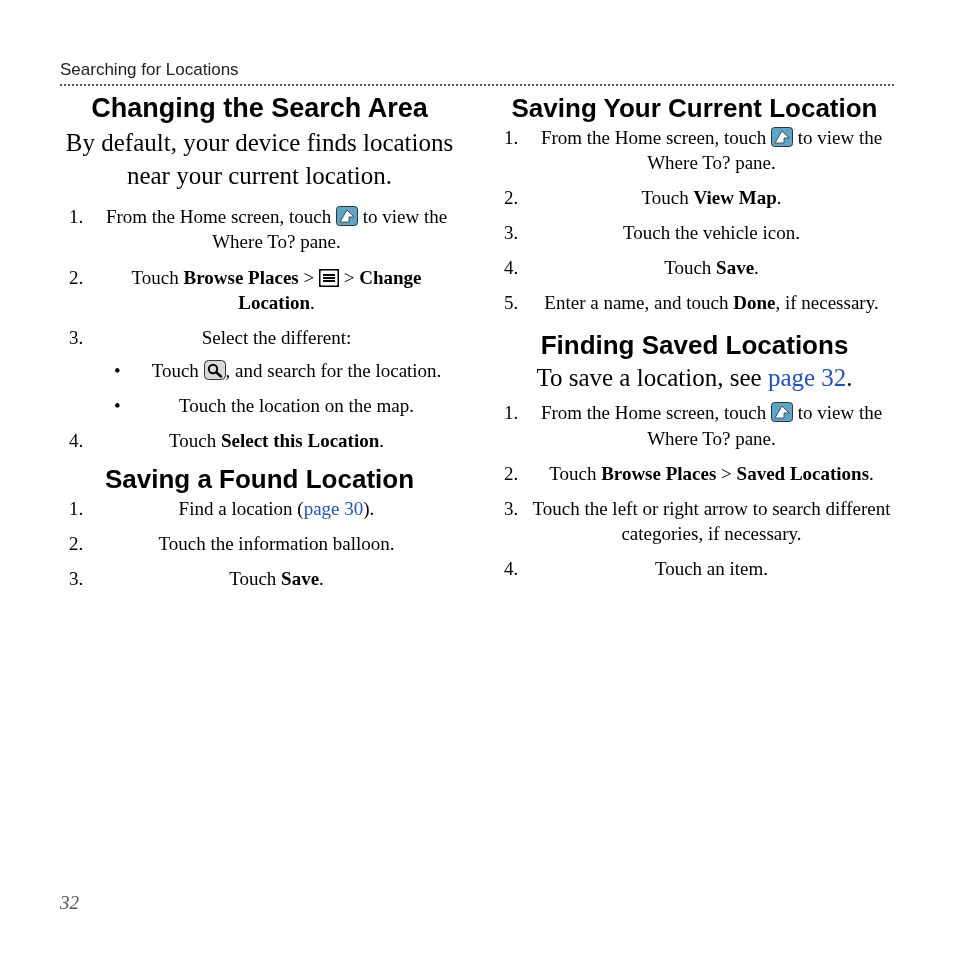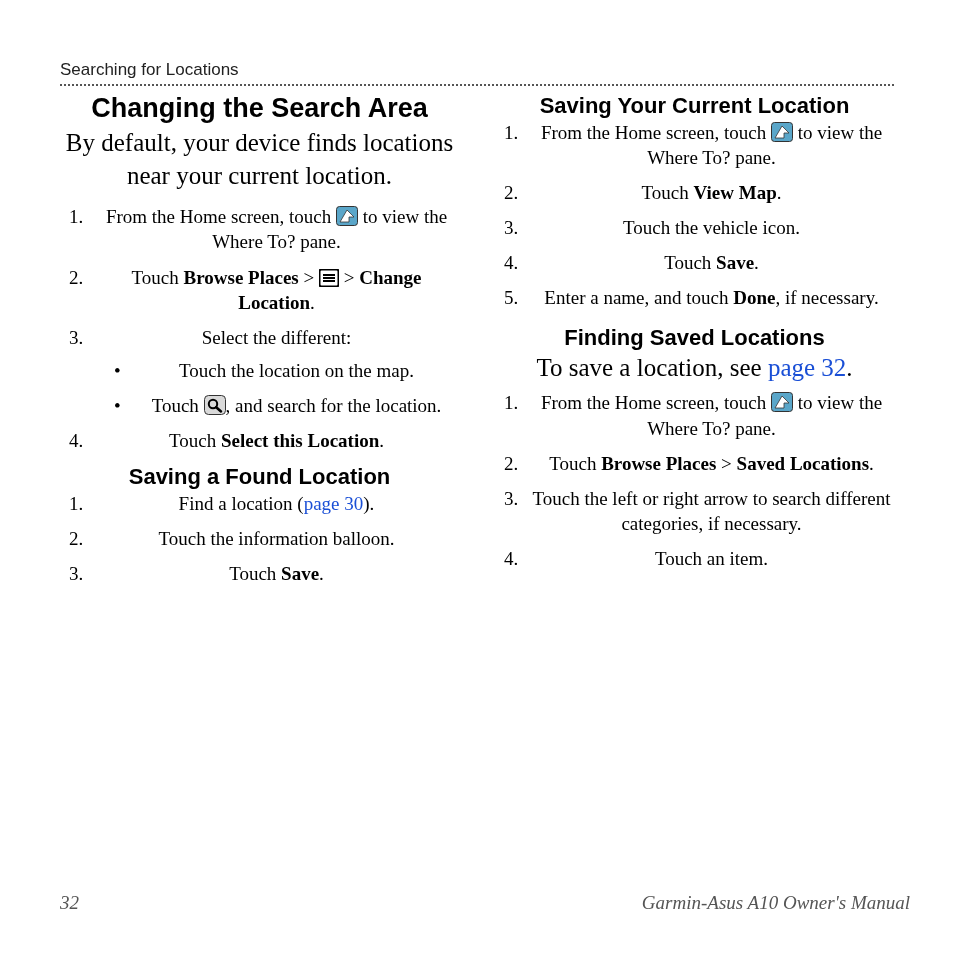--- a/index.html
+++ b/index.html
@@ -36,21 +36,21 @@
   h1 {
     font-family: Arial, Helvetica, sans-serif;
     font-weight: bold;
     font-size: 27px;
     margin: 0 0 2px 0;
     line-height: 1.2;
   }
   h2 {
     font-family: Arial, Helvetica, sans-serif;
     font-weight: bold;
-    font-size: 22px;
+    font-size: 26px;
     margin: 0 0 0 0;
     line-height: 1.25;
   }
   h1.spaced { margin-top: 20px; margin-bottom: 4px;}
   p.body {
     font-size: 25px;
     margin: 0 0 12px 0;
     line-height: 1.32;
   }
   p.body.tight { margin-bottom: 6px; }
@@ -81,21 +81,21 @@
     top: 0;
   }
   .b { font-weight: bold; }
   a.pagelink {
     color: #1a4fd6;
     text-decoration: none;
   }
   .footer {
     position: absolute;
     left: 60px;
-    right: 44px;
+    right: 56px;
     bottom: 40px;
     display: flex;
     justify-content: space-between;
     align-items: baseline;
     font-style: italic;
     color: #555;
   }
   .footer .pnum { font-size: 19px; }
   .footer .ftitle { font-size: 19px; }
 
@@ -146,31 +146,31 @@
               <rect x="0.5" y="0.5" width="19" height="17" rx="2" ry="2" fill="none" stroke="#000" stroke-width="2"></rect>
               <line x1="4" y1="6" x2="16" y2="6" stroke="#000" stroke-width="2"></line>
               <line x1="4" y1="9" x2="16" y2="9" stroke="#000" stroke-width="2"></line>
               <line x1="4" y1="12" x2="16" y2="12" stroke="#000" stroke-width="2"></line>
             </svg>
           </span><span> &gt; </span><span class="b">Change Location</span><span>.</span>
         </li>
         <li>
           <span>Select the different:</span>
           <ul class="bullets">
-            <li>Touch the location on the map.</li>
             <li>
               <span>Touch </span>
               <span class="icon icon-search">
                 <svg viewBox="0 0 22 20" width="22" height="20">
                   <rect x="0.5" y="0.5" width="21" height="19" rx="4" ry="4" fill="#d9d9d9" stroke="#333" stroke-width="1"></rect>
                   <circle cx="9" cy="9" r="4.2" fill="none" stroke="#000" stroke-width="2"></circle>
                   <line x1="12.2" y1="12.2" x2="17" y2="16.5" stroke="#000" stroke-width="2.5" stroke-linecap="round"></line>
                 </svg>
               </span><span>, and search for the location.</span>
             </li>
+            <li>Touch the location on the map.</li>
           </ul>
         </li>
         <li>
           <span>Touch </span><span class="b">Select this Location</span><span>.</span>
         </li>
       </ol>
 
 
       <h2>Saving a Found Location</h2>
       <ol class="steps">
@@ -230,16 +230,15 @@
         </li>
         <li>Touch the left or right arrow to search different categories, if necessary.</li>
         <li>Touch an item.</li>
       </ol>
     </div>
 
   </div>
 
   <div class="footer">
     <span class="pnum">32</span>
-    <span class="ftitle">Garmin-Asus A10 Owner's Manual</span>
   </div>
 
 </div>
 
 </body></html>

